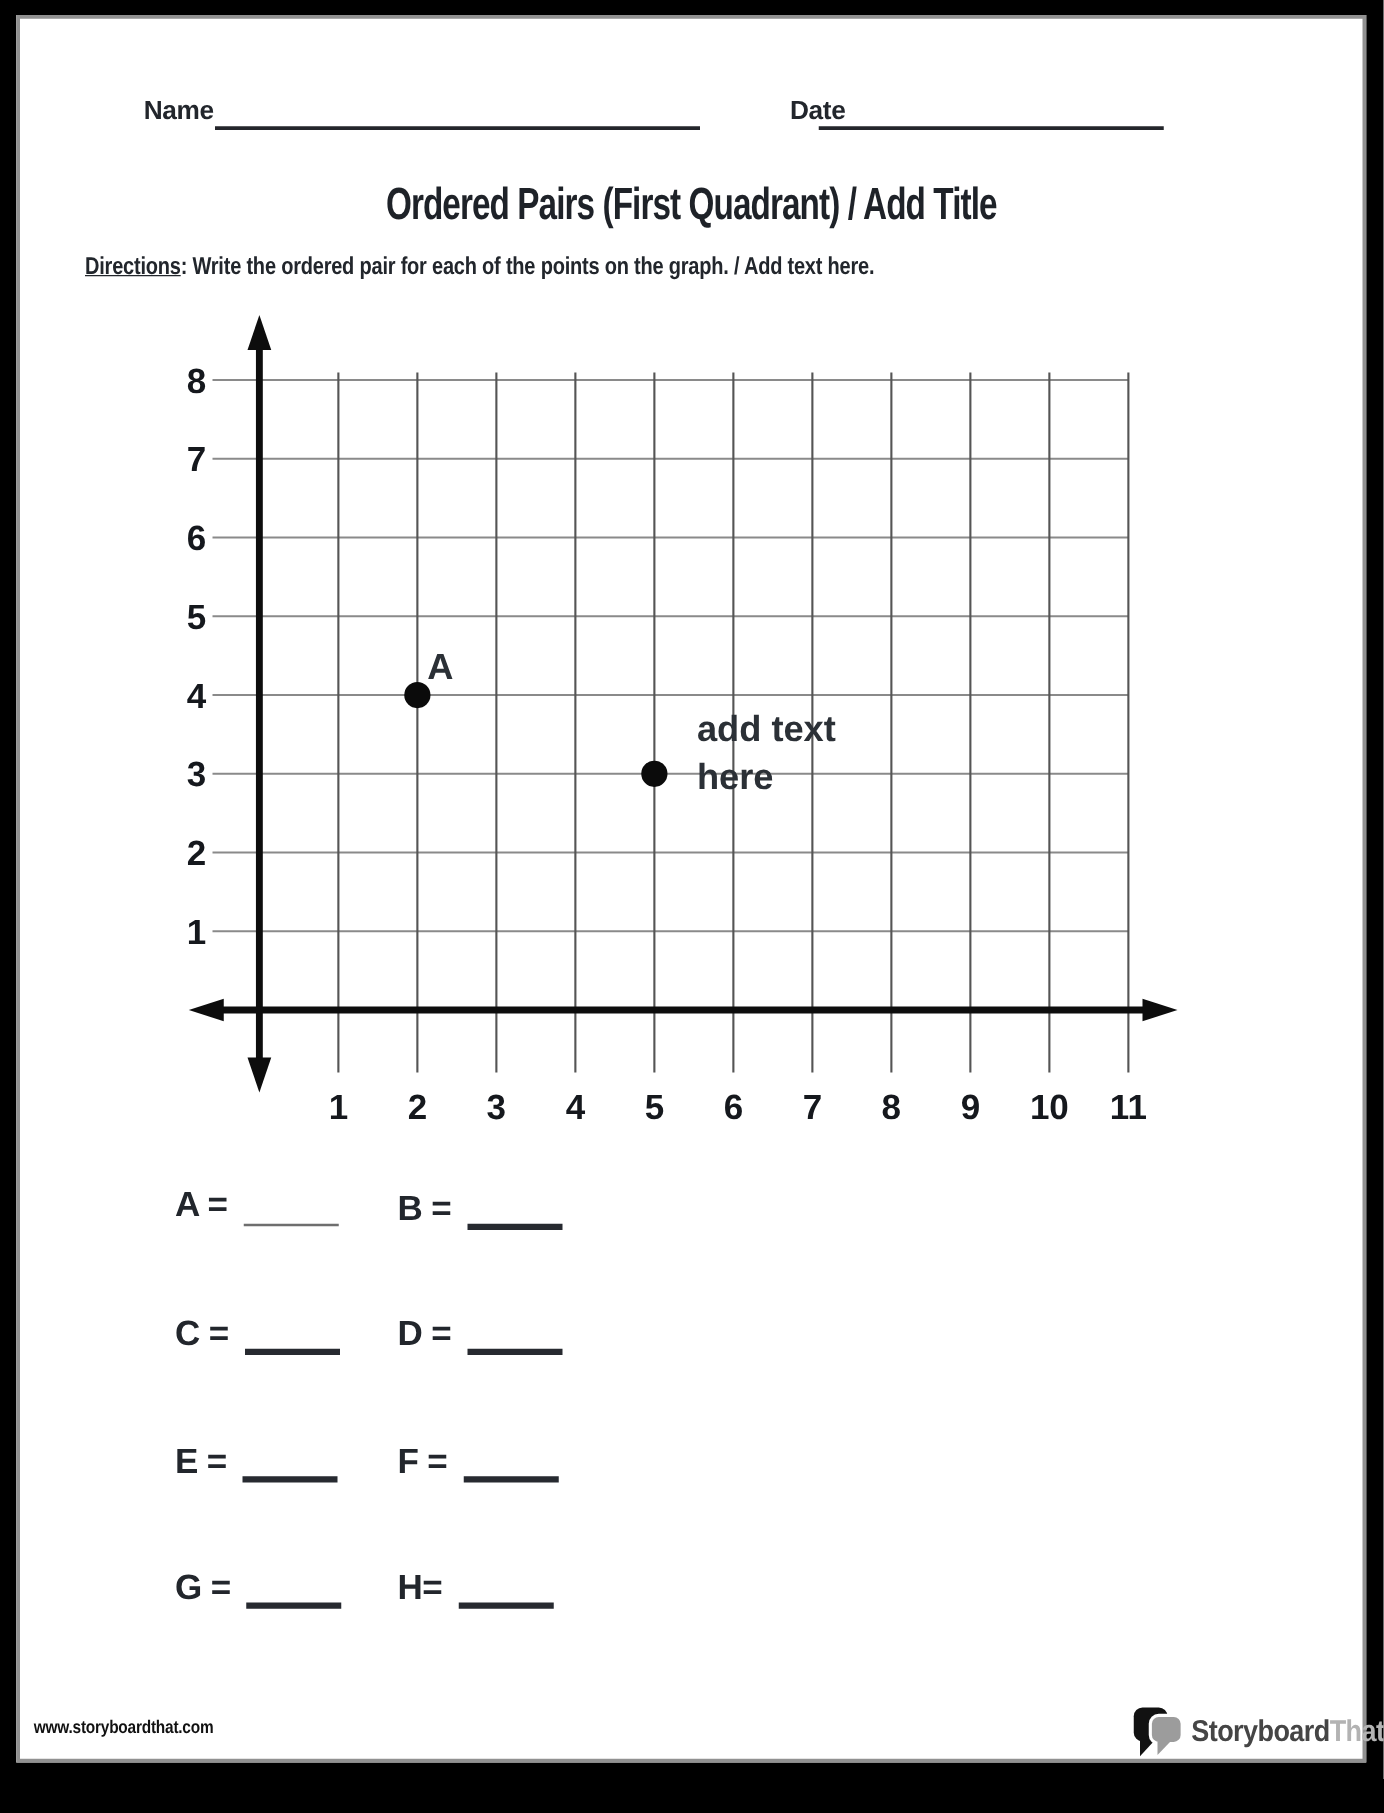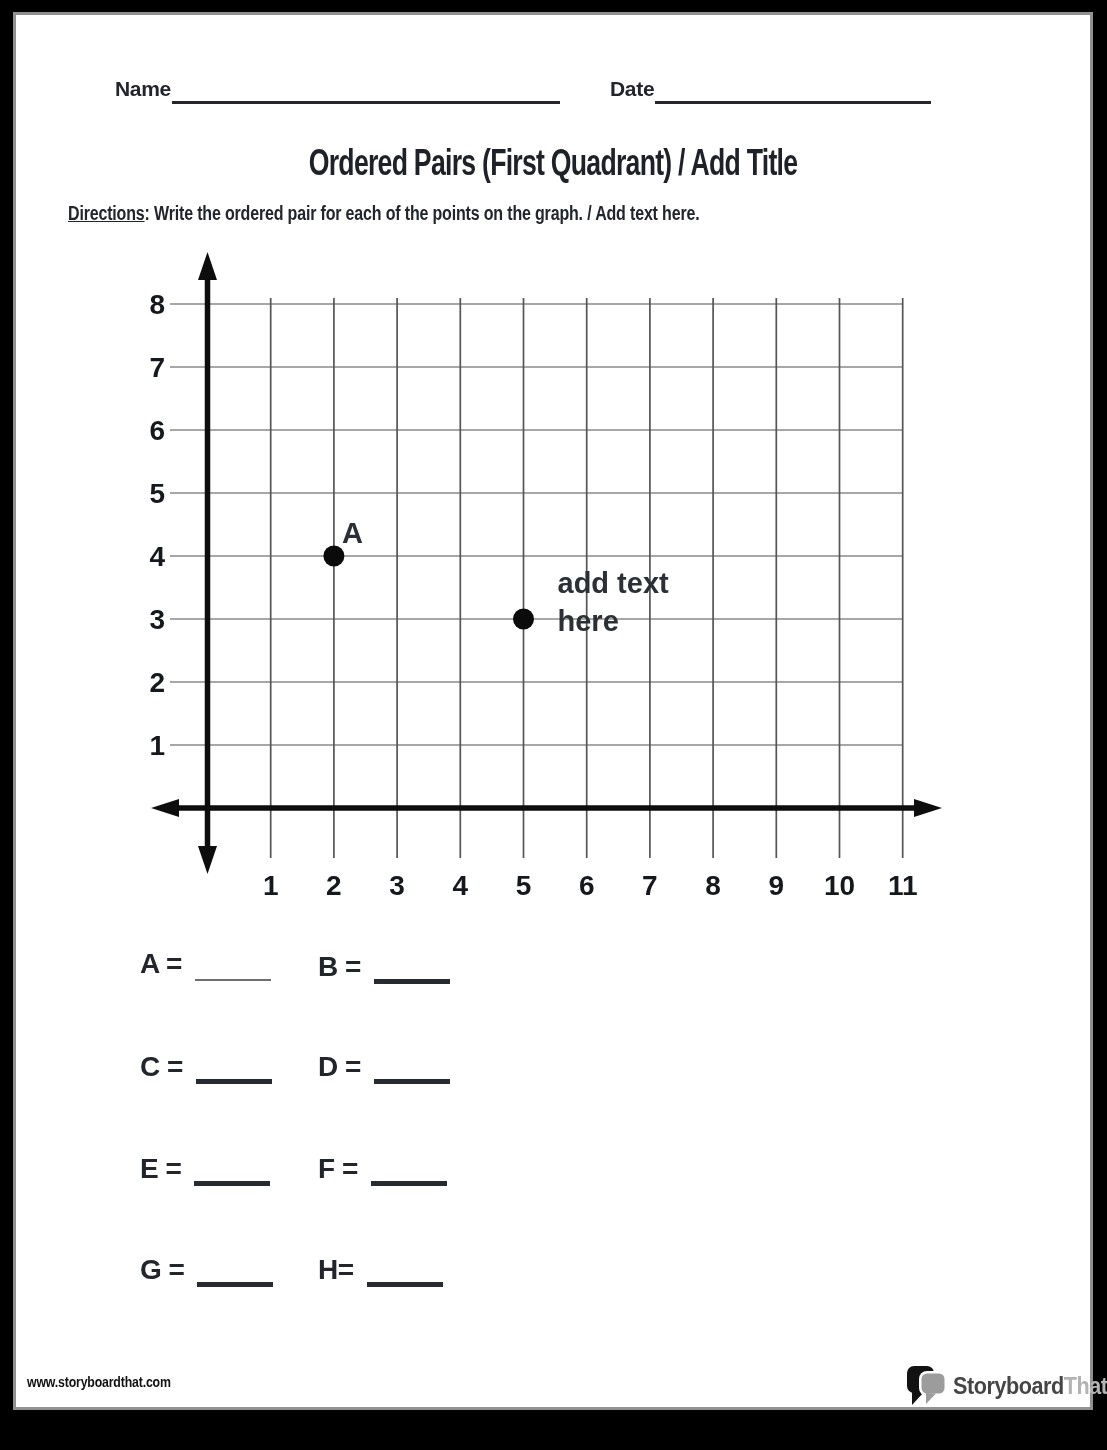--- a/index.html
+++ b/index.html
@@ -75,21 +75,21 @@
   .brand-b{color:#b3b3b3;}
 </style>
 </head>
 <body>
 
 <div id="screen">
   <div class="page"></div>
 
   <div class="field-label" style="left:115px;top:77px;">Name</div>
   <div class="field-line" style="left:172px;top:101px;width:388px;"></div>
-  <div class="field-label" style="left:610px;top:77px;">Date</div>
+  <div class="field-label" style="left:632px;top:77px;">Date</div>
   <div class="field-line" style="left:655px;top:101px;width:276px;"></div>
 
   <div class="title">Ordered Pairs (First Quadrant) / Add Title</div>
 
   <div class="directions"><span class="dlabel">Directions</span><span>: Write the ordered pair for each of the points on the graph. / Add text here.</span></div>
 
   <svg id="grid-svg" width="820" height="670" viewBox="0 0 820 670">
       <line x1="30" y1="505" x2="763" y2="505" stroke="#8a8a8a" stroke-width="1.7"></line>
       <line x1="30" y1="442" x2="763" y2="442" stroke="#8a8a8a" stroke-width="1.7"></line>
       <line x1="30" y1="379" x2="763" y2="379" stroke="#8a8a8a" stroke-width="1.7"></line>

